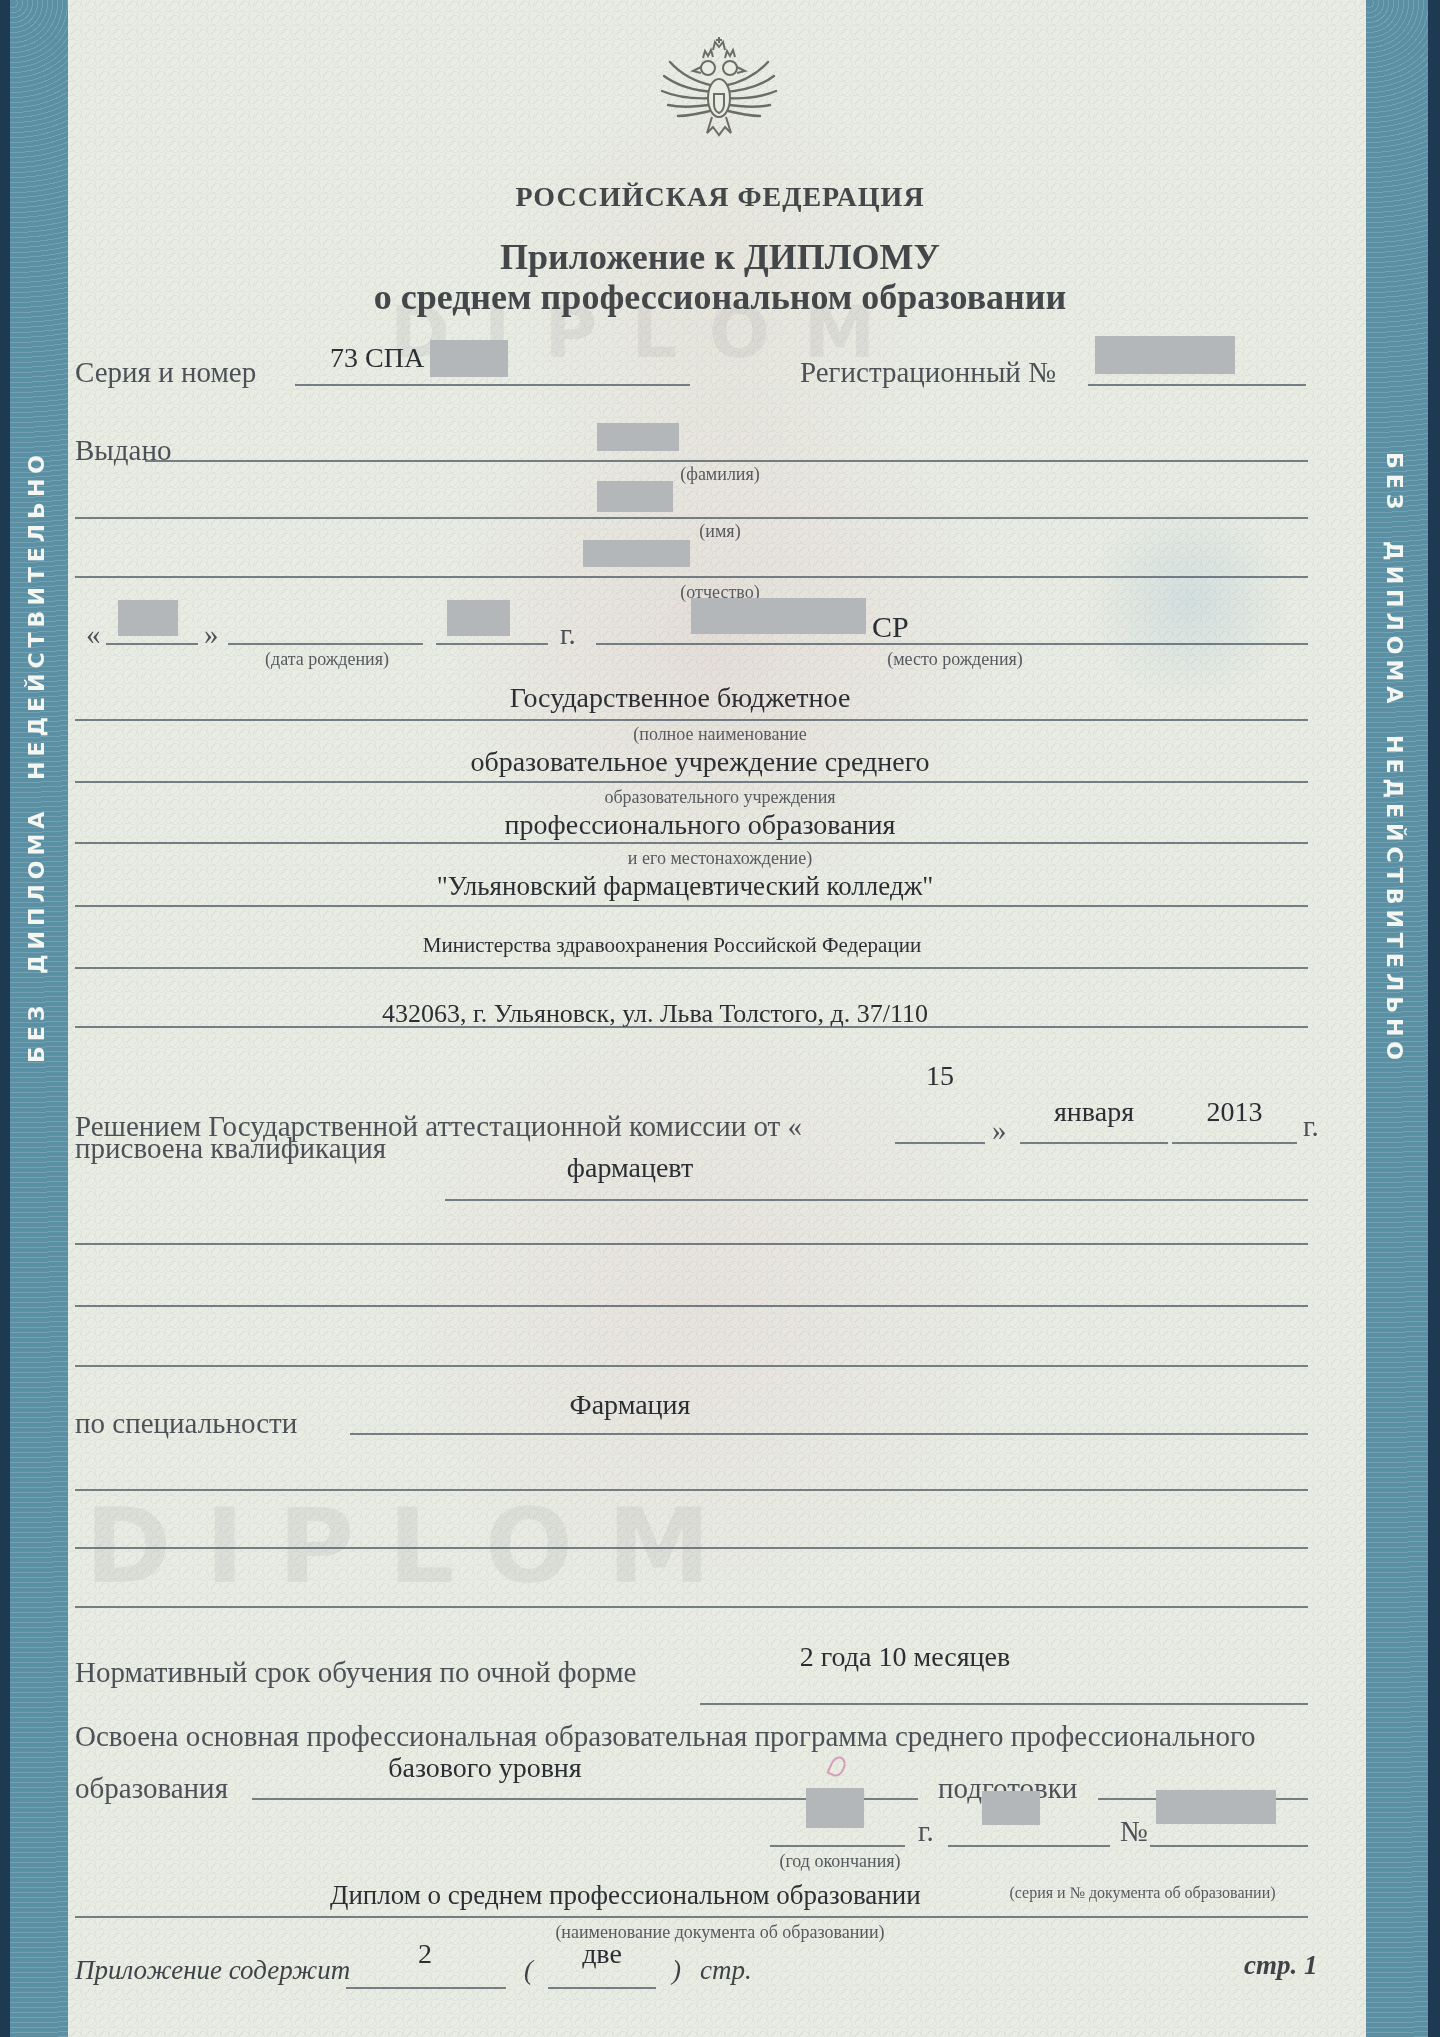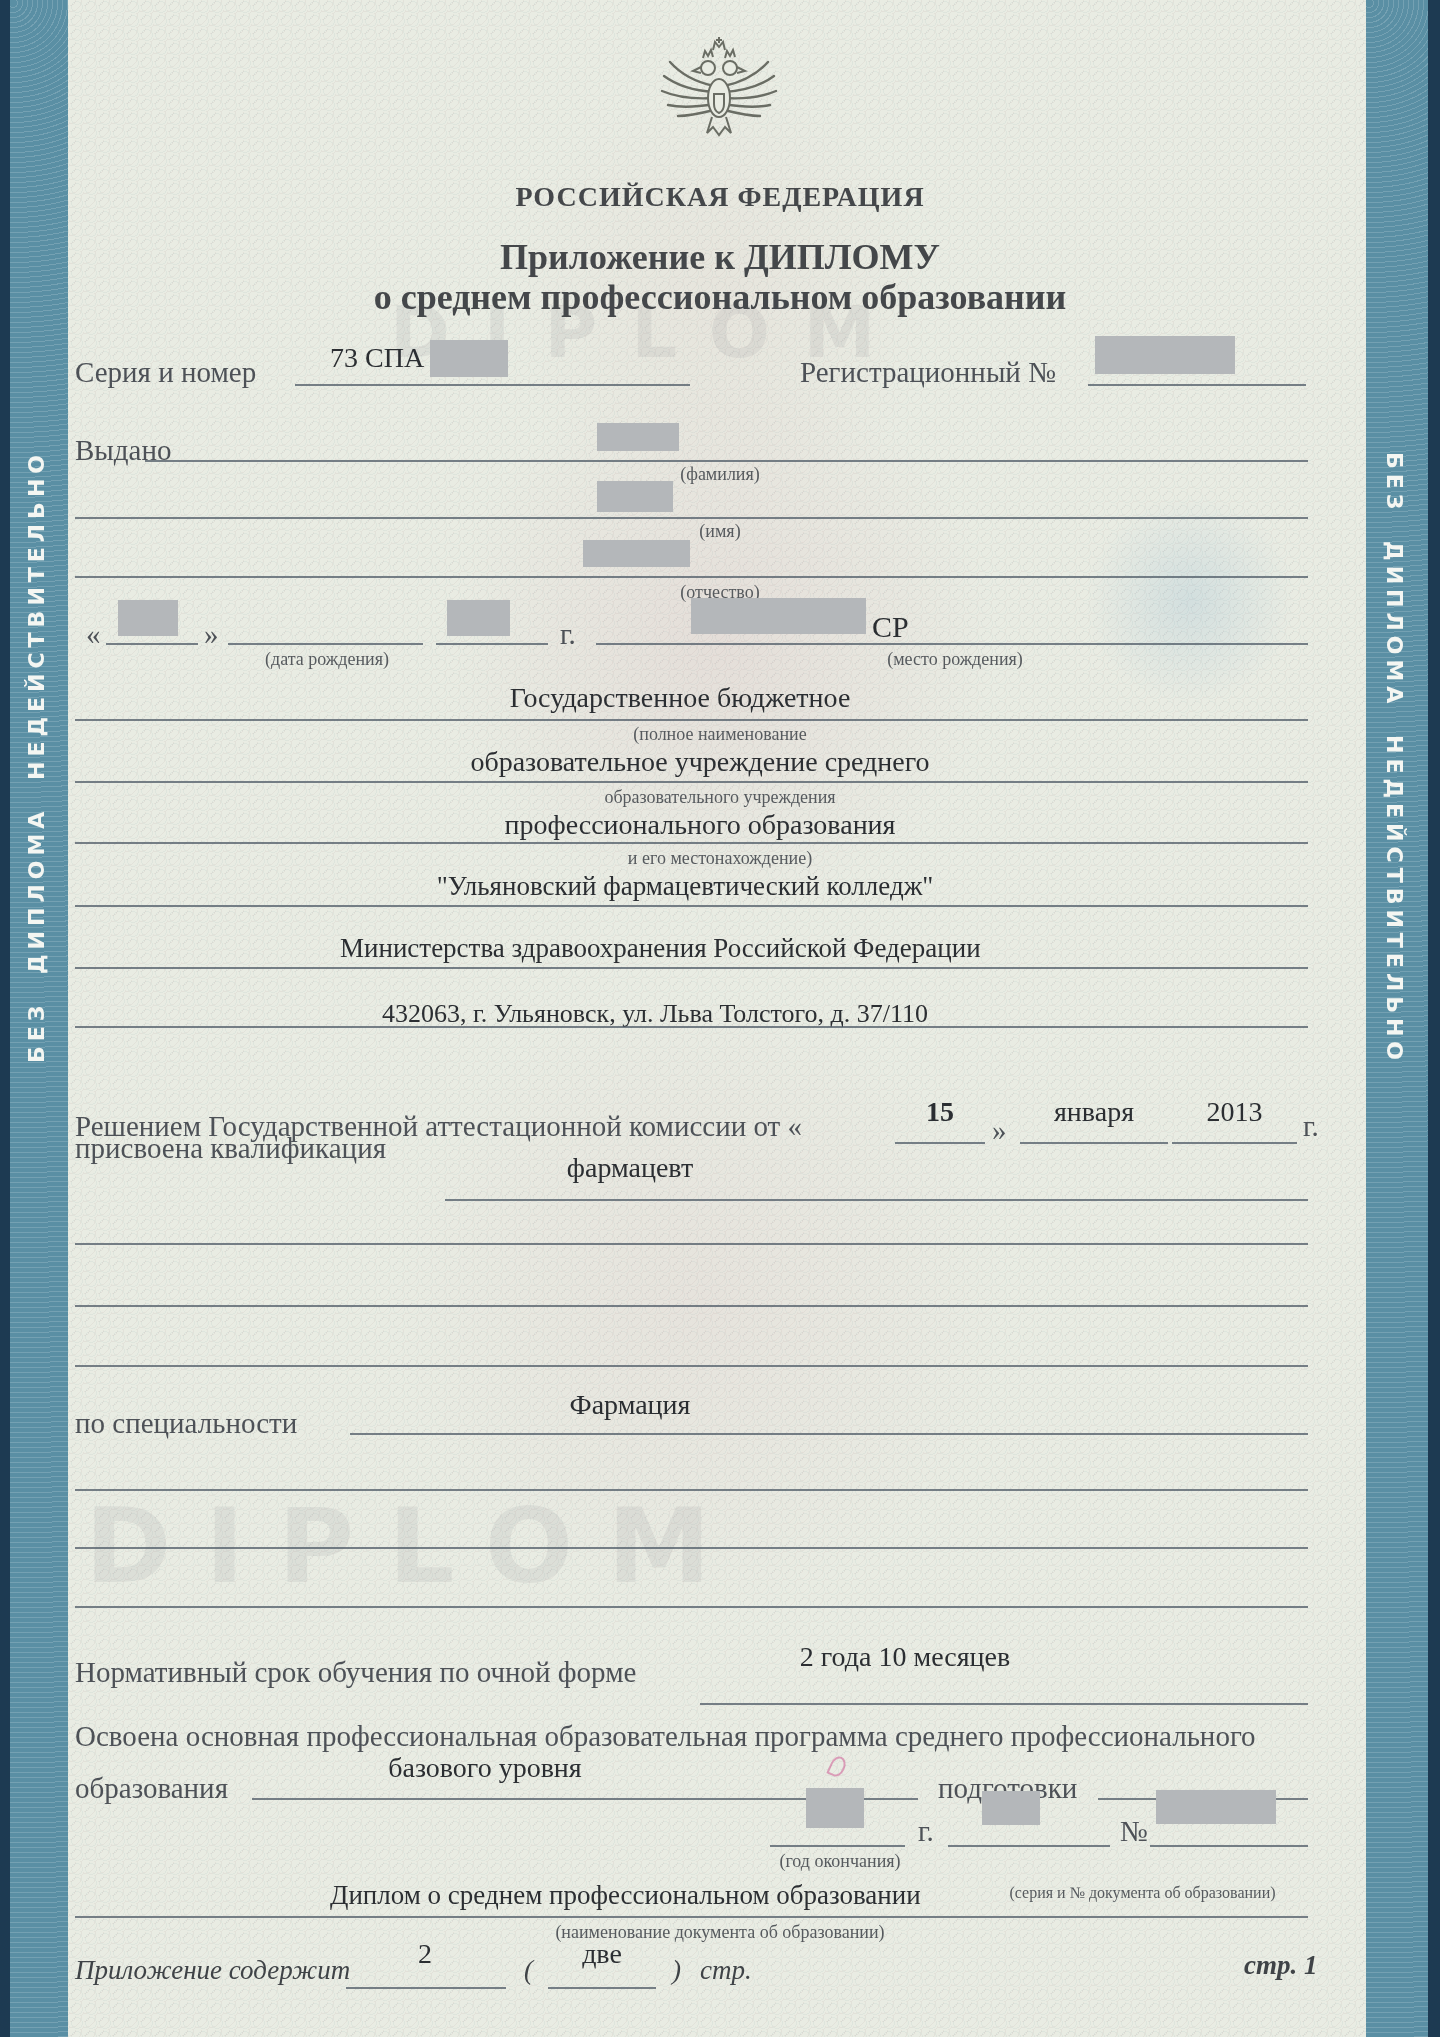--- a/index.html
+++ b/index.html
@@ -136,29 +136,29 @@
   <div class="rule" style="left:75px;top:781px;width:1233px;"></div>
   <div class="hint" style="left:570px;top:787px;width:300px;">образовательного учреждения</div>
 
   <div class="val" style="left:400px;top:809px;width:600px;">профессионального образования</div>
   <div class="rule" style="left:75px;top:842px;width:1233px;"></div>
   <div class="hint" style="left:570px;top:848px;width:300px;">и его местонахождение)</div>
 
   <div class="val" style="left:385px;top:871px;width:600px;font-size:27px;">"Ульяновский фармацевтический колледж"</div>
   <div class="rule" style="left:75px;top:905px;width:1233px;"></div>
 
-  <div class="val" style="left:340px;top:933px;width:640px;font-size:27px;">Министерства здравоохранения Российской Федерации</div>
+  <div class="val" style="left:352px;top:933px;width:640px;font-size:21px;">Министерства здравоохранения Российской Федерации</div>
   <div class="rule" style="left:75px;top:967px;width:1233px;"></div>
 
   <div class="val" style="left:335px;top:999px;width:640px;font-size:26px;">432063, г. Ульяновск, ул. Льва Толстого, д. 37/110</div>
   <div class="rule" style="left:75px;top:1026px;width:1233px;"></div>
 
   <div class="lbl" style="left:75px;top:1110px;">Решением Государственной аттестационной комиссии от «</div>
   <div class="rule" style="left:895px;top:1142px;width:90px;"></div>
-  <div class="val" style="left:870px;top:1096px;width:140px;font-weight:bold;">15</div>
+  <div class="val" style="left:870px;top:1060px;width:140px;">15</div>
   <div class="lbl" style="left:992px;top:1114px;">»</div>
   <div class="rule" style="left:1020px;top:1142px;width:148px;"></div>
   <div class="val" style="left:1020px;top:1096px;width:148px;">января</div>
   <div class="rule" style="left:1172px;top:1142px;width:125px;"></div>
   <div class="val" style="left:1172px;top:1096px;width:125px;">2013</div>
   <div class="lbl" style="left:1303px;top:1110px;">г.</div>
 
   <div class="lbl" style="left:75px;top:1132px;">присвоена квалификация</div>
   <div class="val" style="left:450px;top:1152px;width:360px;">фармацевт</div>
   <div class="rule" style="left:445px;top:1199px;width:863px;"></div>

